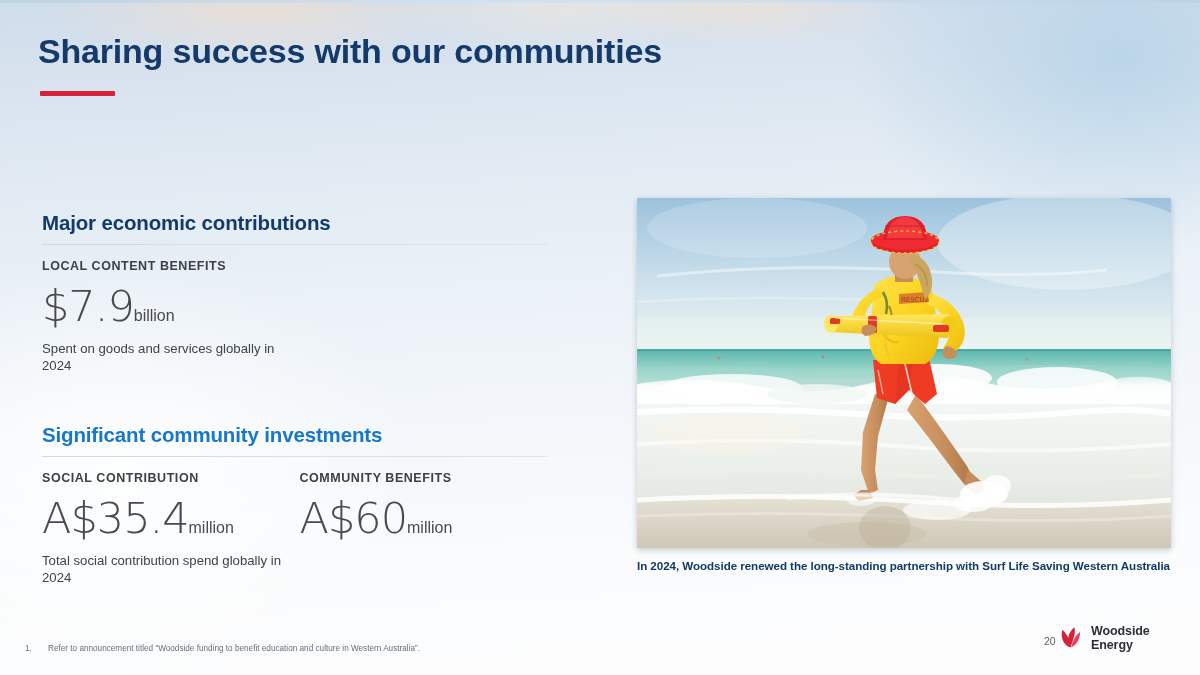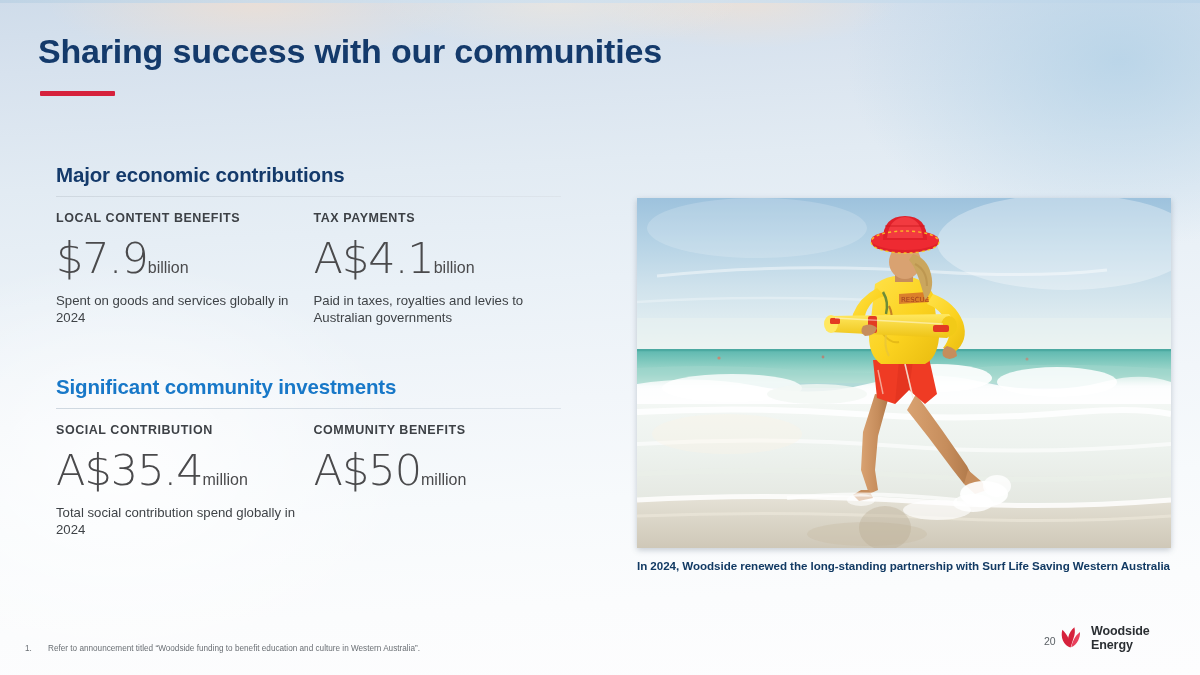--- a/index.html
+++ b/index.html
@@ -23,21 +23,21 @@
 
   
   .title{
     position:absolute;left:38px;top:32px;
     font-size:34px;font-weight:bold;letter-spacing:-.2px;
     color:#143a6b;white-space:nowrap;
   }
   .title-rule{position:absolute;left:40px;top:91px;width:75px;height:5px;background:#d6213c;border-radius:1px;}
 
   
-  .section{position:absolute;left:56px;width:515px;}
+  .section{position:absolute;left:42px;width:515px;margin-top:48px;}
   .sec-head{font-size:20.5px;font-weight:bold;letter-spacing:-.15px;white-space:nowrap;}
   .sec-rule{margin-top:9px;height:1px;width:505px;
     background:linear-gradient(90deg,#cfd8e0,#d8e0e8 60%,#dde4eb);}
   .metrics{display:flex;margin-top:14px;}
   .metric{width:258px;box-sizing:border-box;padding-right:18px;}
   .m-label{font-size:12.5px;font-weight:bold;letter-spacing:.55px;color:#3d4146;text-transform:uppercase;}
   .m-value{margin-top:12px;color:#4a4a4c;font-weight:300;font-size:43px;line-height:1;white-space:nowrap;
            font-family:"DejaVu Sans","Liberation Sans",sans-serif;letter-spacing:-1px;}
   .m-unit{font-size:16px;letter-spacing:0;font-family:"Liberation Sans",sans-serif;font-weight:400;}
   .m-desc{margin-top:12px;font-size:13.2px;line-height:1.32;color:#3f4347;}
@@ -71,43 +71,38 @@
     <div class="sec-head" style="color:#143a6b;">Major economic contributions</div>
     <div class="sec-rule"></div>
     <div class="metrics">
 
       <div class="metric">
         <div class="m-label">LOCAL CONTENT BENEFITS</div>
         <div class="m-value"><span>$7.9</span><span class="m-unit">billion</span></div>
         <div class="m-desc">Spent on goods and services globally in 2024</div>
       </div>
 
-      <div class="metric">
-        <div class="m-label">TAX PAYMENTS</div>
-        <div class="m-value"><span>A$4.1</span><span class="m-unit">billion</span></div>
-        <div class="m-desc">Paid in taxes, royalties and levies to Australian governments</div>
-      </div>
 
     </div>
   </div>
 
   <div class="section" style="top:375px;">
     <div class="sec-head" style="color:#1878c8;">Significant community investments</div>
     <div class="sec-rule"></div>
     <div class="metrics">
 
       <div class="metric">
         <div class="m-label">SOCIAL CONTRIBUTION</div>
         <div class="m-value"><span>A$35.4</span><span class="m-unit">million</span></div>
         <div class="m-desc">Total social contribution spend globally in 2024</div>
       </div>
 
       <div class="metric">
         <div class="m-label">COMMUNITY BENEFITS</div>
-        <div class="m-value"><span>A$50</span><span class="m-unit">million</span></div>
+        <div class="m-value"><span>A$60</span><span class="m-unit">million</span></div>
       </div>
 
     </div>
   </div>
 
   <div class="photo-wrap">
     <svg class="photo" viewBox="0 0 534 350" preserveAspectRatio="none">
       <defs>
         <linearGradient id="sky" x1="0" y1="0" x2="0" y2="1">
           <stop offset="0%" stop-color="#9dc2dd"></stop>

